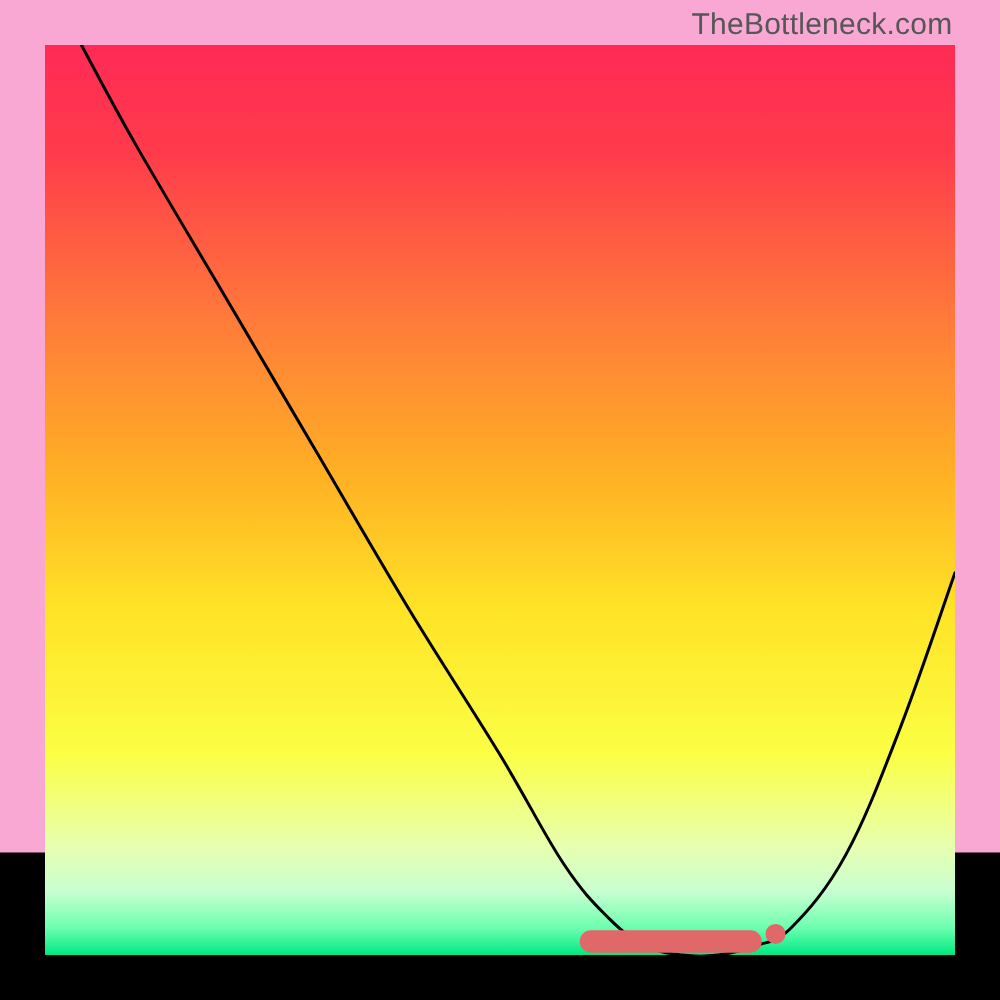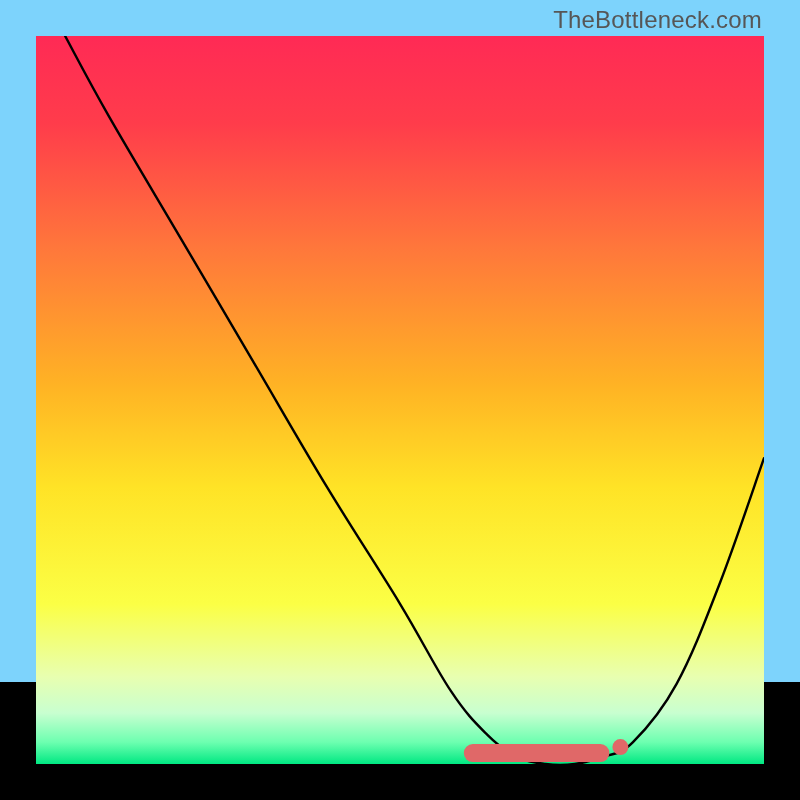--- a/index.html
+++ b/index.html
@@ -1,21 +1,21 @@
 <!DOCTYPE html>
 <html><head>
 <meta charset="utf-8">
 <style>
   * { margin: 0; padding: 0; box-sizing: border-box; }
   html, body { width: 800px; height: 800px; overflow: hidden; background: #000; }
   .frame {
     position: relative;
     width: 800px;
     height: 682px;
-    background: #7dd3fc;
+    background: #f9a8d4;
   }
   .plot-area {
     position: absolute;
     left: 36px;
     top: 36px;
     width: 728px;
     height: 728px;
     overflow: hidden;
   }
   .gradient {

